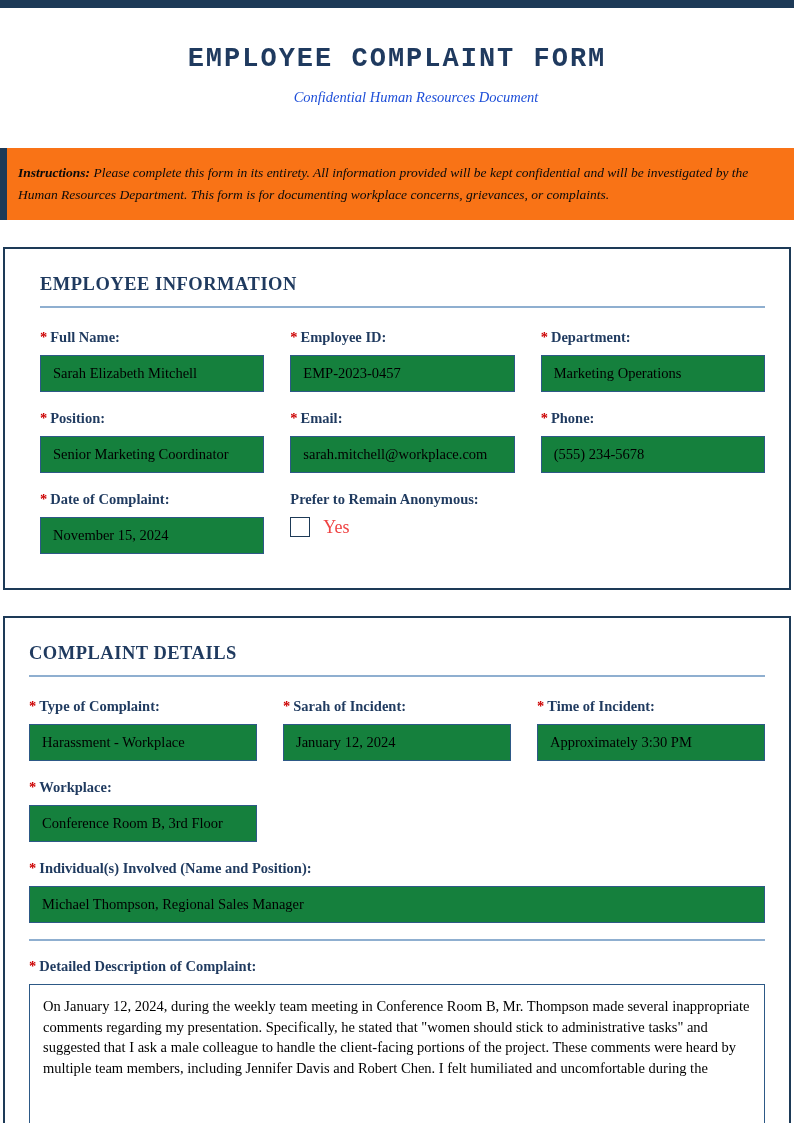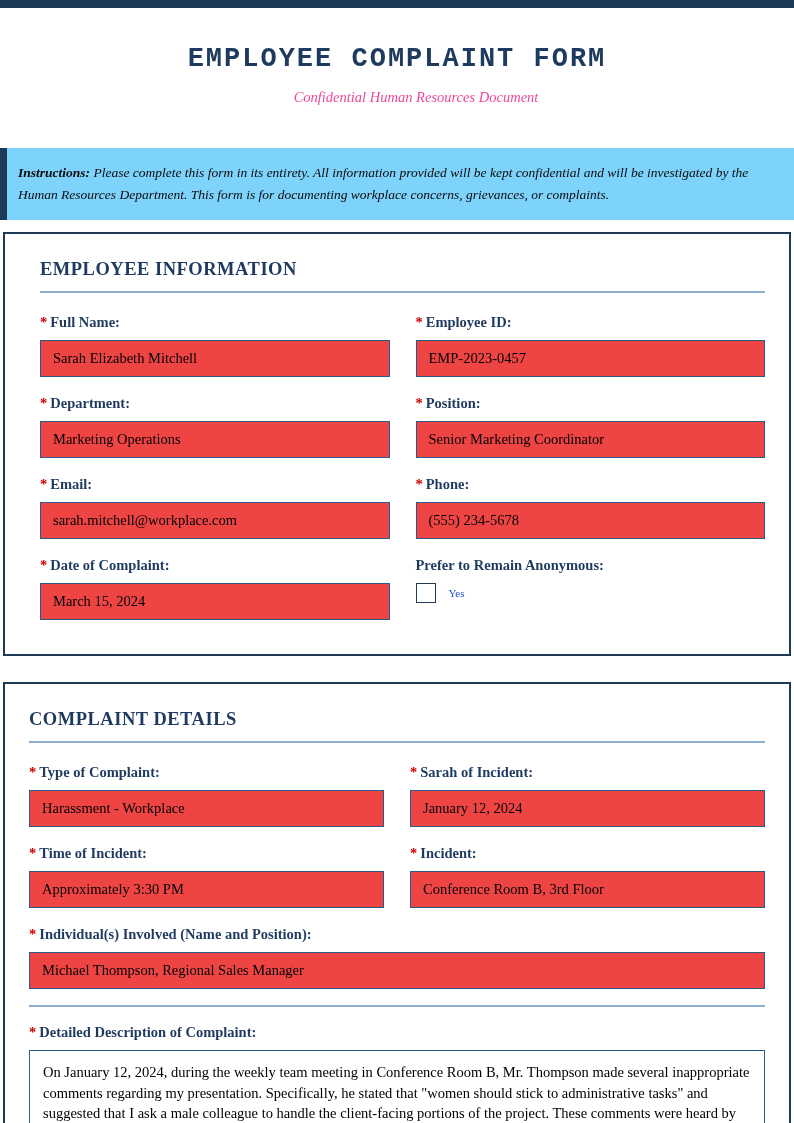--- a/index.html
+++ b/index.html
@@ -14,93 +14,93 @@
     font-size: 27px;
     font-weight: bold;
     letter-spacing: 2px;
     color: #1f3a5f;
     font-family: Liberation Mono, monospace;
   }
   .page-subtitle {
     margin-top: 15px;
     font-size: 14.5px;
     font-style: italic;
-    color: #ec4899;
+    color: #1d4ed8;
     padding-left: 38px;
   }
 
   .instructions {
     margin-top: 42px;
-    background: #7dd3fc;
+    background: #f97316;
     border-left: 7px solid #1d3a57;
     padding: 14px 26px 14px 11px;
     font-style: italic;
     font-size: 13.5px;
     line-height: 1.62;
     color: #0a0a0a;
   }
   .instructions .instr-label { font-weight: bold; }
 
   .section {
     border: 2.5px solid #1d3a57;
     margin: 0 3px;
     padding: 25px 24px 34px 24px;
     background: #fff;
   }
-  .section.first { margin-top: 12px; padding-left: 35px; }
+  .section.first { margin-top: 27px; padding-left: 35px; }
   .section.second { margin-top: 26px; }
 
   .section-title {
     font-size: 18.5px;
     font-weight: bold;
     letter-spacing: 0.5px;
     color: #1f3a5f;
   }
   .section-rule {
     height: 2px;
     background: #8fafd0;
     margin-top: 11px;
     margin-bottom: 21px;
   }
 
   .grid {
     display: grid;
-    grid-template-columns: 1fr 1fr;
+    grid-template-columns: 1fr 1fr 1fr;
     column-gap: 26px;
     row-gap: 18px;
   }
   .field.full { grid-column: 1 / -1; }
 
   .field-label {
     font-size: 14.5px;
     font-weight: bold;
     color: #1f3a5f;
     margin-bottom: 9px;
   }
   .req { color: #cc0000; margin-right: 3px; }
 
   .input {
     border: 1px solid #2d5986;
     height: 37px;
     display: flex;
     align-items: center;
     padding: 0 12px;
     font-size: 14.5px;
-    background: #ef4444;
+    background: #15803d;
     color: #000;
   }
 
   .checkbox-row { display: flex; align-items: center; margin-top: 4px; }
   .checkbox {
     width: 20px; height: 20px;
     border: 1.5px solid #1d3a57;
     background: #fff;
     flex: 0 0 auto;
   }
-  .checkbox-label { margin-left: 13px; font-size: 11px; color: #1d4ed8; }
+  .checkbox-label { margin-left: 13px; font-size: 18px; color: #ef4444; }
 
   .mid-divider {
     height: 2px;
     background: #8fafd0;
     margin-top: 16px;
     margin-bottom: 17px;
   }
 
   .textarea {
     border: 1px solid #2d5986;
@@ -153,21 +153,21 @@
       <div class="field-label"><span class="req">*</span><span>Email:</span></div>
       <div class="input">sarah.mitchell@workplace.com</div>
     </div>
     <div class="field">
       <div class="field-label"><span class="req">*</span><span>Phone:</span></div>
       <div class="input">(555) 234-5678</div>
     </div>
 
     <div class="field">
       <div class="field-label"><span class="req">*</span><span>Date of Complaint:</span></div>
-      <div class="input">March 15, 2024</div>
+      <div class="input">November 15, 2024</div>
     </div>
     <div class="field">
       <div class="field-label">Prefer to Remain Anonymous:</div>
       <div class="checkbox-row">
         <div class="checkbox"></div>
         <div class="checkbox-label">Yes</div>
       </div>
     </div>
   </div>
 </div>
@@ -184,21 +184,21 @@
     <div class="field">
       <div class="field-label"><span class="req">*</span><span>Sarah of Incident:</span></div>
       <div class="input">January 12, 2024</div>
     </div>
 
     <div class="field">
       <div class="field-label"><span class="req">*</span><span>Time of Incident:</span></div>
       <div class="input">Approximately 3:30 PM</div>
     </div>
     <div class="field">
-      <div class="field-label"><span class="req">*</span><span>Incident:</span></div>
+      <div class="field-label"><span class="req">*</span><span>Workplace:</span></div>
       <div class="input">Conference Room B, 3rd Floor</div>
     </div>
 
     <div class="field full">
       <div class="field-label"><span class="req">*</span><span>Individual(s) Involved (Name and Position):</span></div>
       <div class="input">Michael Thompson, Regional Sales Manager</div>
     </div>
   </div>
 
   <div class="mid-divider"></div>

